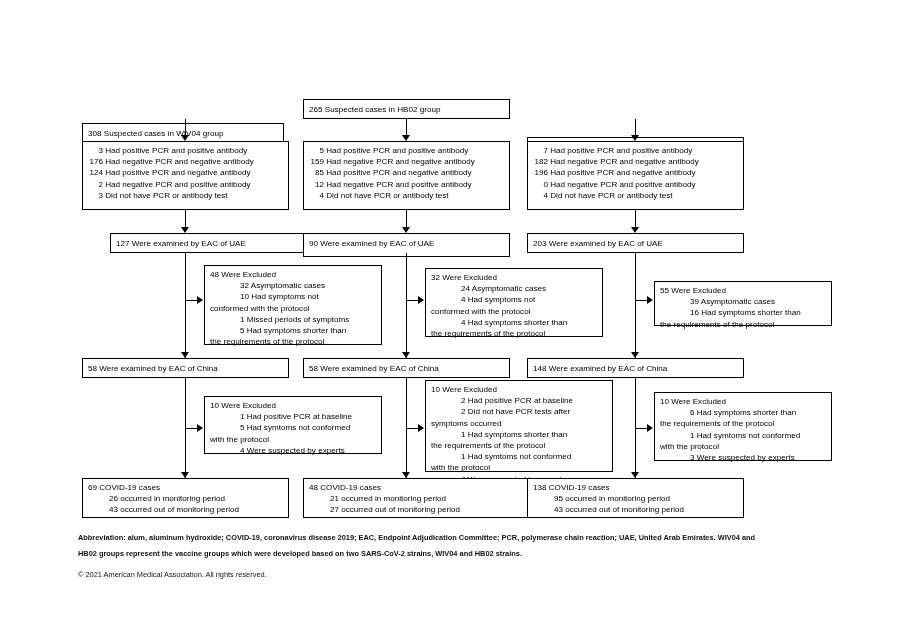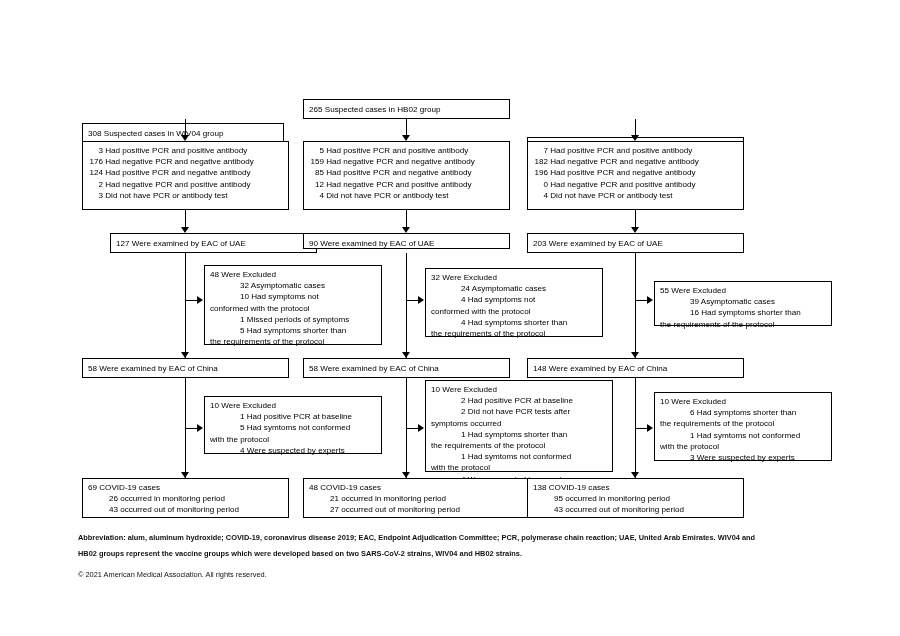--- a/index.html
+++ b/index.html
@@ -159,21 +159,21 @@
   <div class="box" style="left:303px; top:141px; width:207px; height:69px;">
     <span class="ln"><span class="num w24">5</span> <span>Had positive PCR and positive antibody</span></span>
     <span class="ln"><span class="num w24">159</span> <span>Had negative PCR and negative antibody</span></span>
     <span class="ln"><span class="num w24">85</span> <span>Had positive PCR and negative antibody</span></span>
     <span class="ln"><span class="num w24">12</span> <span>Had negative PCR and positive antibody</span></span>
     <span class="ln"><span class="num w24">4</span> <span>Did not have PCR or antibody test</span></span>
   </div>
   <div class="vline" style="left:406px; top:210px; height:18px;"></div>
   <div class="arrow-down" style="left:402px; top:227px;"></div>
 
-  <div class="box head" style="left:303px; top:233px; width:207px; height:16px;">
+  <div class="box head" style="left:303px; top:233px; width:207px; height:24px;">
     <span class="ln">90 Were examined by EAC of UAE</span>
   </div>
   <div class="vline" style="left:406px; top:253px; height:105px;"></div>
   <div class="arrow-down" style="left:402px; top:352px;"></div>
   <div class="hline" style="left:406px; top:300px; width:14px;"></div>
   <div class="arrow-right" style="left:418px; top:296px;"></div>
 
   <div class="box" style="left:425px; top:268px; width:178px; height:69px;">
     <span class="ln">32 Were Excluded</span>
     <span class="ln indent2">24 Asymptomatic cases</span>

